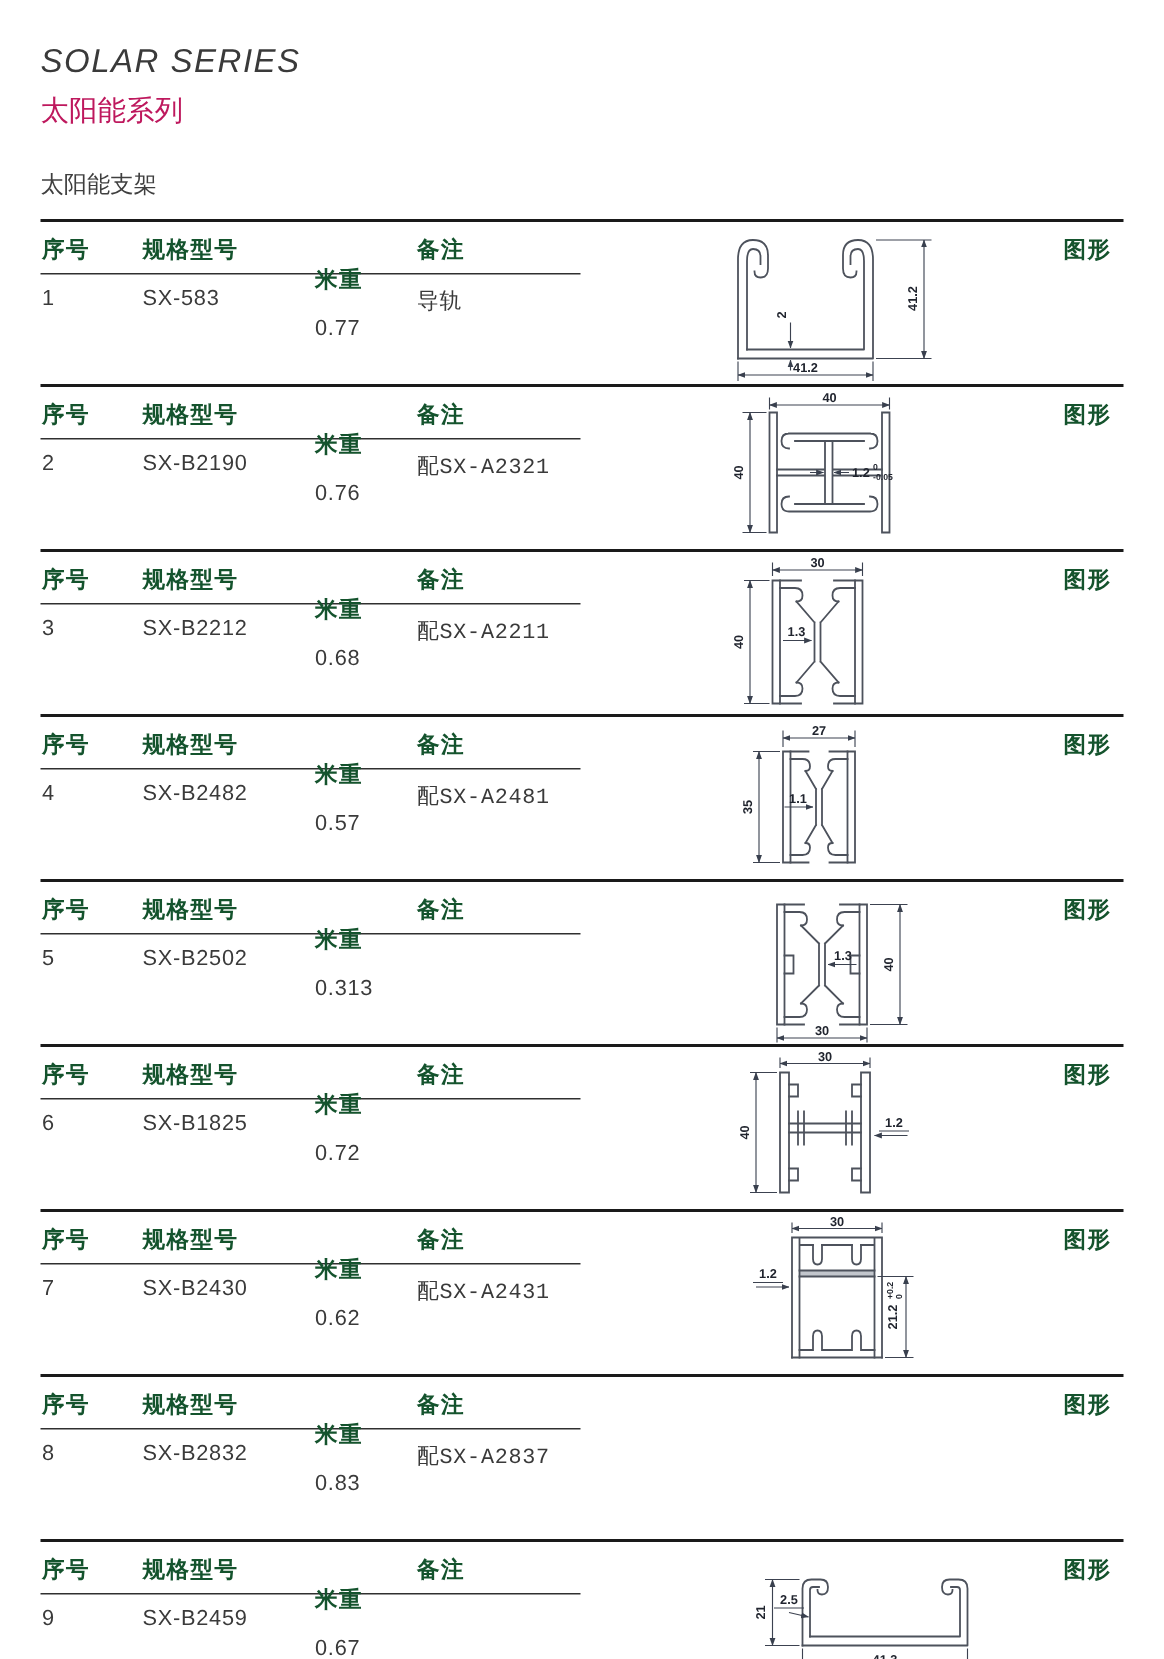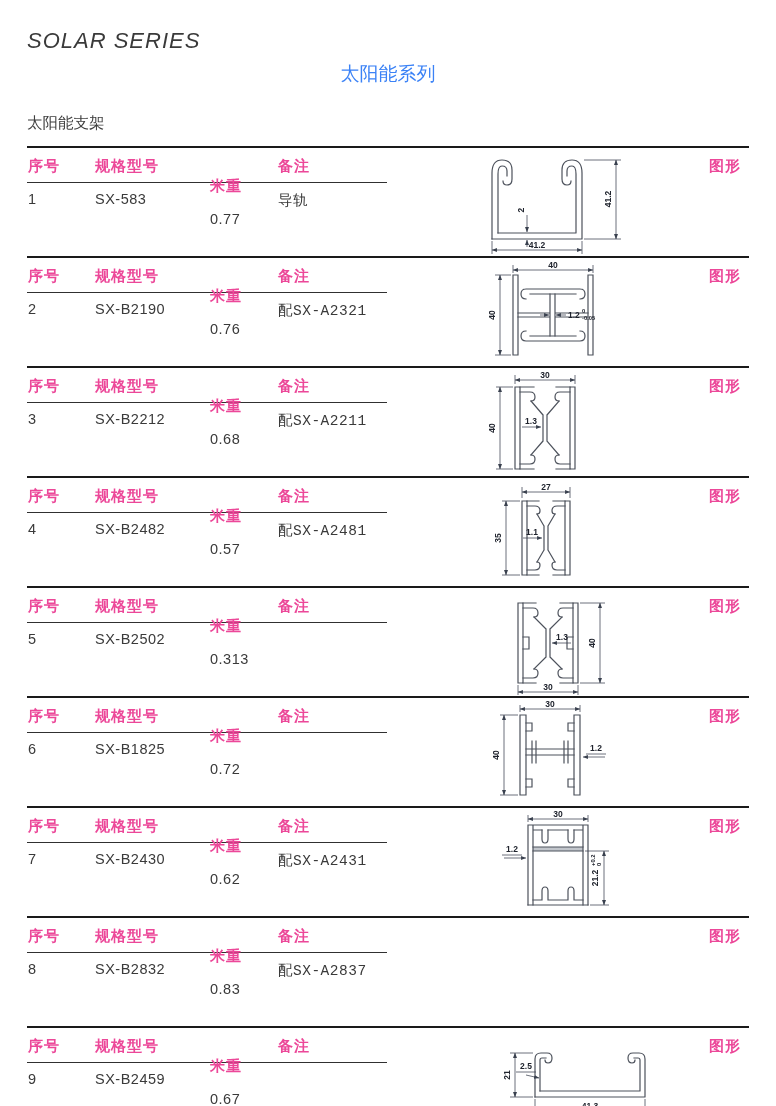--- a/index.html
+++ b/index.html
@@ -1,24 +1,24 @@
 <!DOCTYPE html>
 <html><head>
 <meta charset="utf-8">
 <style>
   html,body{margin:0;padding:0;background:#ffffff;}
   body{width:776px;height:1106px;font-family:"Liberation Sans","DejaVu Sans",sans-serif;color:#333;}
   .page{padding:26px 27px 0 27px;box-sizing:border-box;}
   .title{font-size:22px;letter-spacing:1px;color:#3a3a3a;font-weight:400;margin:2px 0 7px 0;font-style:italic;}
-  .subtitle{font-size:19px;color:#3b82f6;font-weight:400;margin:0 0 26px 0;text-align:center;}
+  .subtitle{font-size:19px;color:#be185d;font-weight:400;margin:0 0 26px 0;}
   .category{font-size:15.5px;color:#3f3f3f;font-weight:400;margin:0 0 12px 0;}
   .sec{position:relative;border-top:2.5px solid #1a1a1a;box-sizing:border-box;height:110px;padding-top:9px;}
   .sec.last{height:99px;}
   .hdr{position:relative;height:25px;}
-  .hdr span{position:absolute;top:0;font-size:15px;font-weight:700;color:#ec4899;letter-spacing:1px;white-space:nowrap;}
+  .hdr span{position:absolute;top:0;font-size:15px;font-weight:700;color:#14532d;letter-spacing:1px;white-space:nowrap;}
   .h-no{left:1px;} .h-model{left:68px;} .h-weight{left:183px;margin-top:20px;} .h-remark{left:251px;font-family:Liberation Mono, monospace;}
   .h-fig{right:8px;letter-spacing:2px;}
   .divider{height:1px;background:#303030;width:360px;}
   .row{position:relative;height:26px;margin-top:8px;}
   .row span{position:absolute;top:0;font-size:14.5px;color:#3a3a3a;letter-spacing:0.5px;white-space:nowrap;}
   .drawbox{position:absolute;left:403px;top:3px;width:280px;height:104px;}
   svg.draw{display:block;}
   .p{stroke:#4d525c;stroke-width:1.2;fill:none;stroke-linejoin:round;stroke-linecap:square;}
   .d{stroke:#3c4250;stroke-width:0.75;fill:none;}
   .dim{font-family:"Liberation Sans","DejaVu Sans",sans-serif;font-weight:700;font-size:8.5px;fill:#20242e;}

